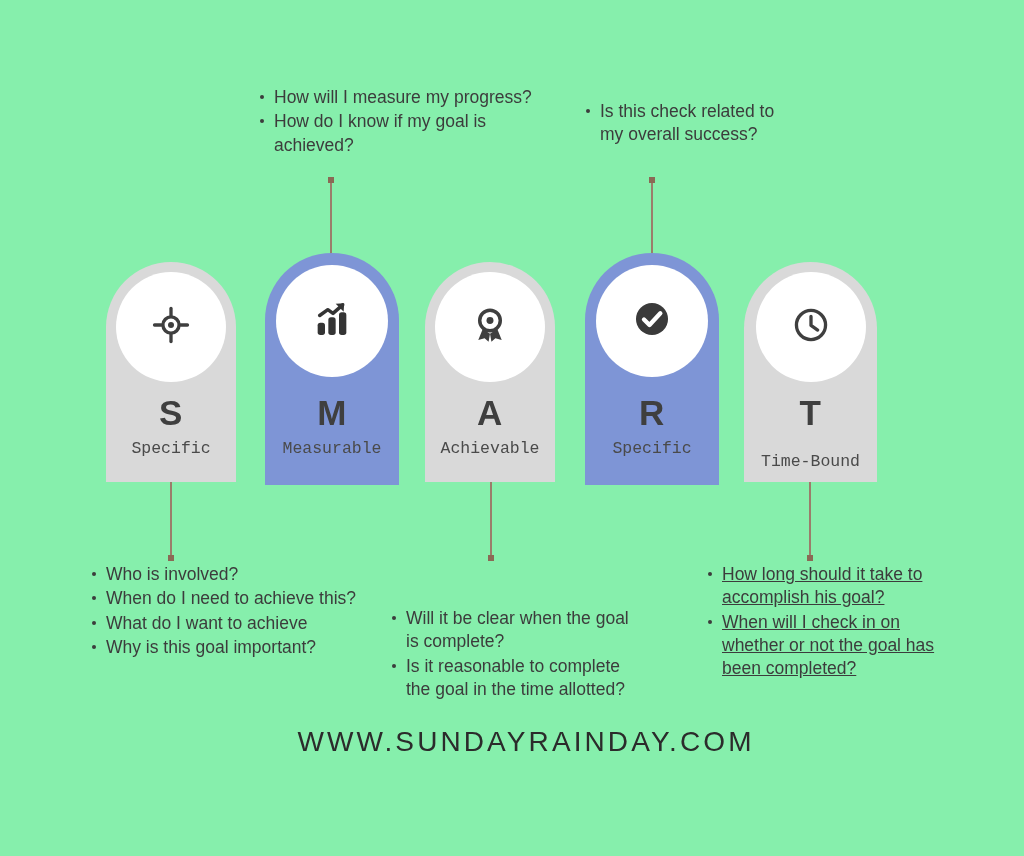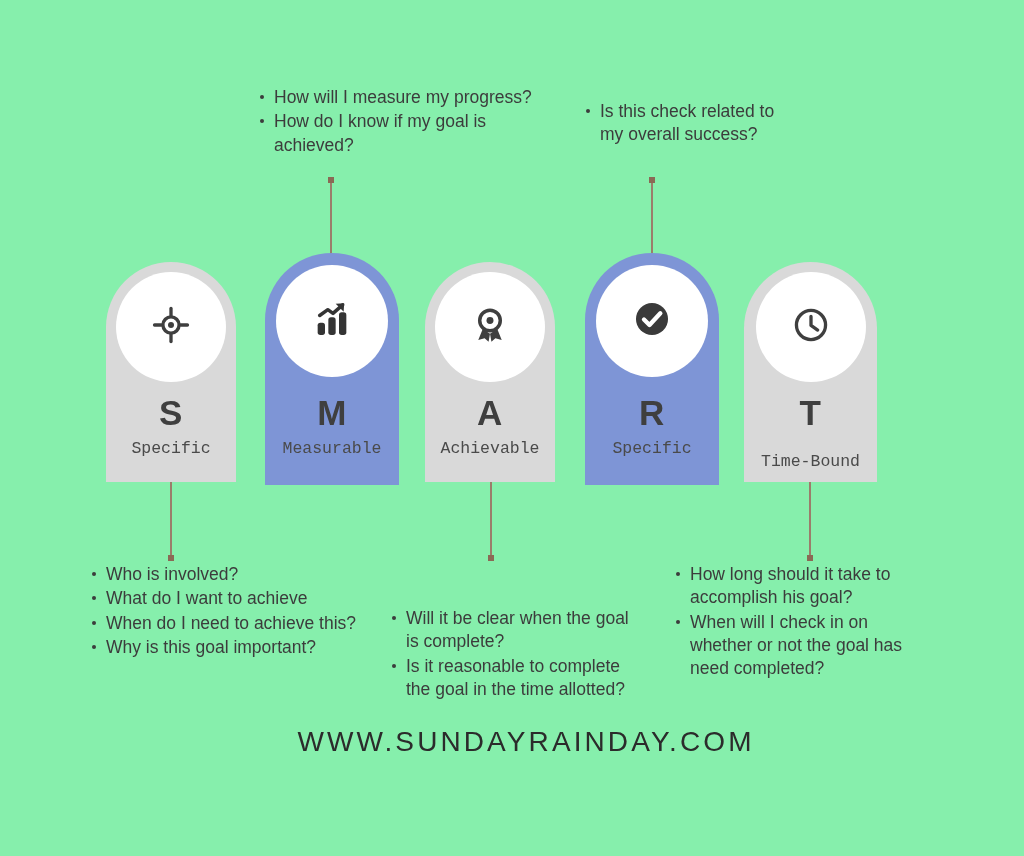--- a/index.html
+++ b/index.html
@@ -216,30 +216,30 @@
   </div>
   <div class="connector down" style="left:490px; top:482px; height:78px;">
     <div class="knob"></div>
   </div>
   <div class="connector down" style="left:809px; top:482px; height:78px;">
     <div class="knob"></div>
   </div>
 
   <ul class="callout" id="callout-specific" style="left:84px; top:563px; width:270px;">
     <li>Who is involved?</li>
+    <li>When do I need to achieve this?</li>
     <li>What do I want to achieve</li>
-    <li>When do I need to achieve this?</li>
     <li>Why is this goal important?</li>
   </ul>
 
   <ul class="callout" id="callout-achievable" style="left:384px; top:563px; width:240px;margin-top:44px;">
     <li>Will it be clear when the goal is complete?</li>
     <li>Is it reasonable to complete the goal in the time allotted?</li>
   </ul>
 
-  <ul class="callout" id="callout-time-bound" style="left:668px; top:563px; width:228px;">
+  <ul class="callout" id="callout-time-bound" style="left:700px; top:563px; width:228px;text-decoration:underline;">
     <li>How long should it take to accomplish his goal?</li>
-    <li>When will I check in on whether or not the goal has need completed?</li>
+    <li>When will I check in on whether or not the goal has been completed?</li>
   </ul>
 
   <div id="footer" style="top:726px;">WWW.SUNDAYRAINDAY.COM</div>
 
 </div>
 
 </body></html>

